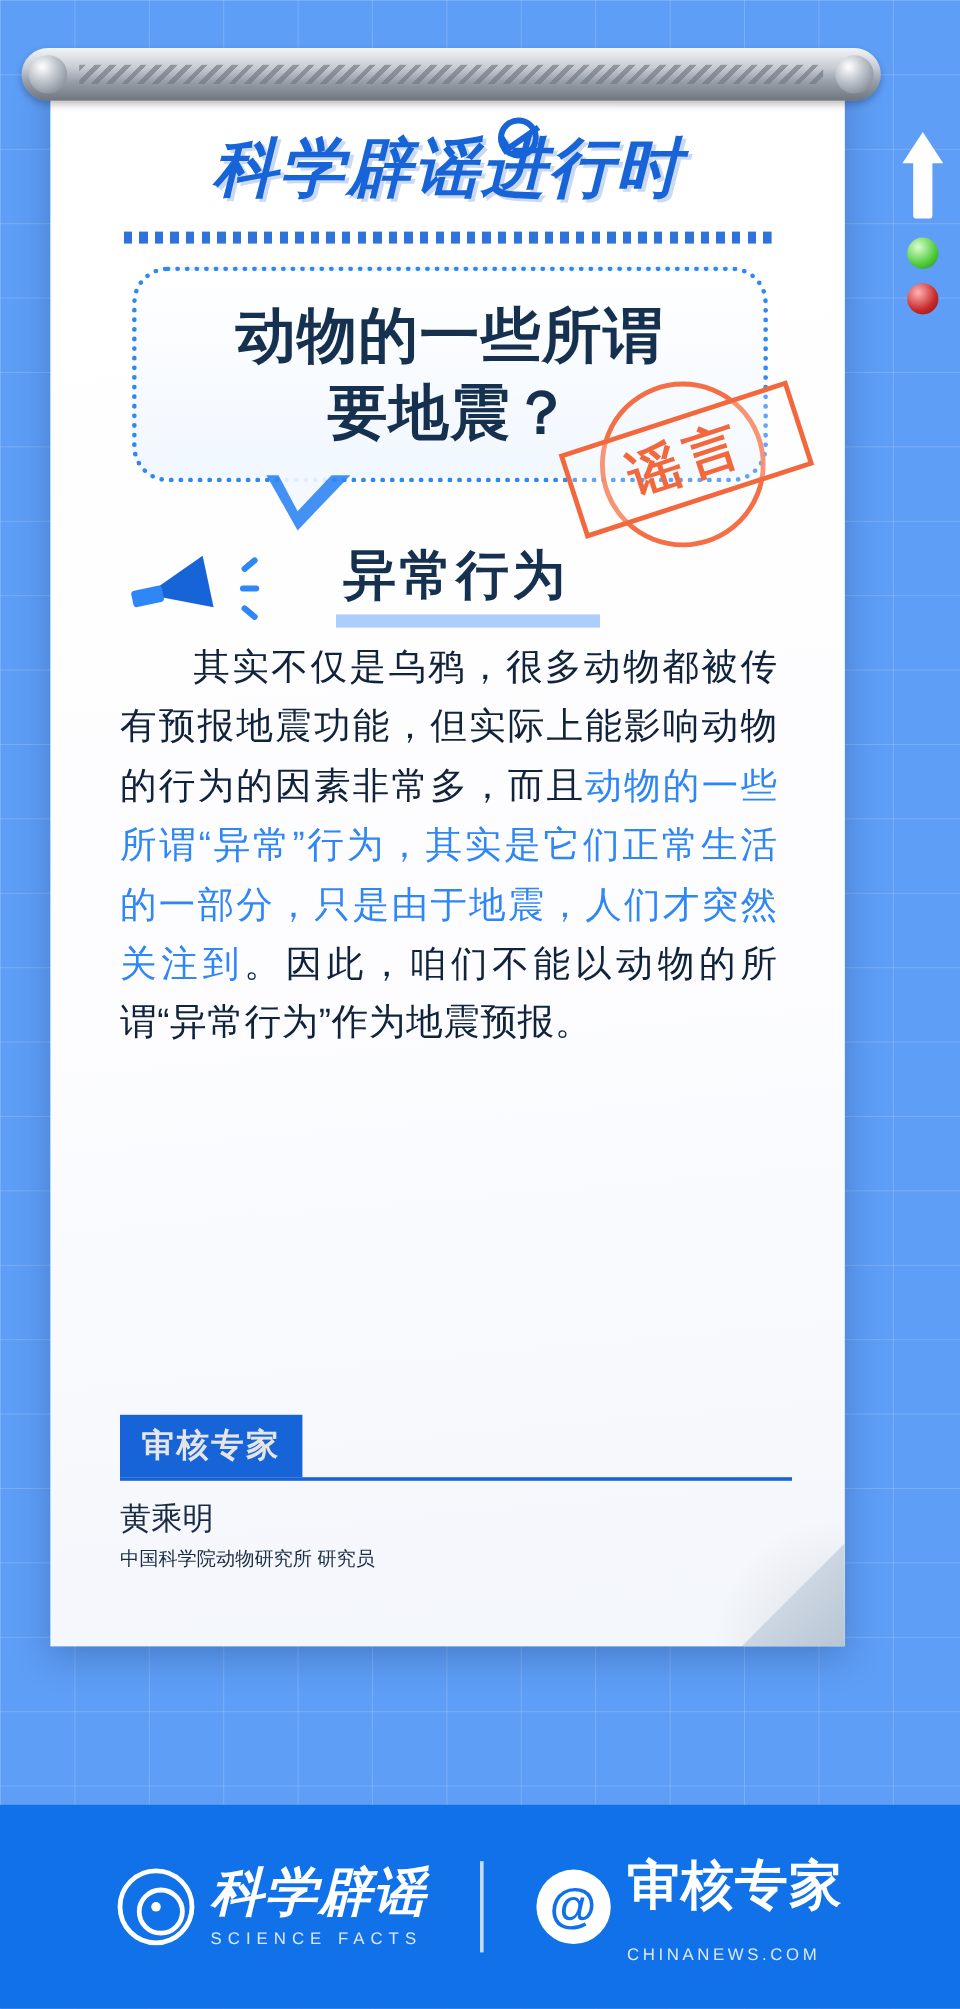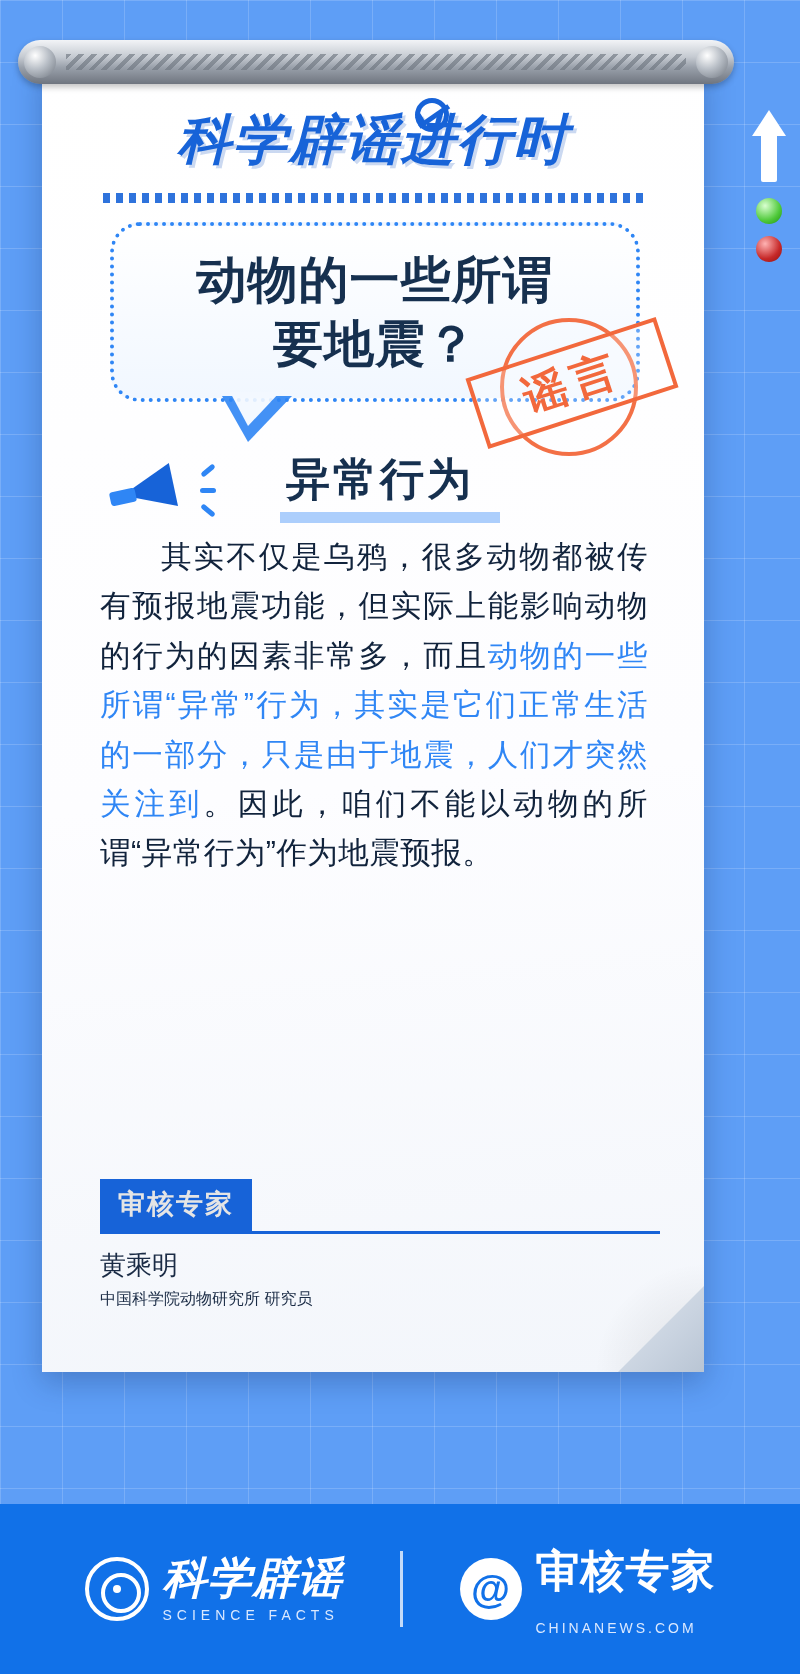--- a/index.html
+++ b/index.html
@@ -223,21 +223,21 @@
   .expert-name { margin-top: 14px; font-size: 26px; color: #1a2b45; }
   .expert-affil { margin-top: 6px; font-size: 16px; color: #1a2b45; }
 
   
   .footer {
     position: absolute; left: 0; bottom: 0; width: 800px; height: 170px;
     background: #1171e8;
     z-index: 4;
     display: flex; align-items: center; justify-content: center; gap: 0;
   }
-  .footer-inner { display: flex; align-items: center; gap: 57px; }
+  .footer-inner { display: flex; align-items: center; gap: 44px; }
   .brand-left { display: flex; align-items: center; gap: 14px; }
   .fingerprint {
     width: 64px; height: 64px; border-radius: 50%;
     border: 4px solid #ffffff;
     position: relative;
   }
   .fingerprint:before{
     content:""; position:absolute; left:12px; top:12px; width:32px; height:32px;
     border-radius:50%; border:4px solid #ffffff;
   }

